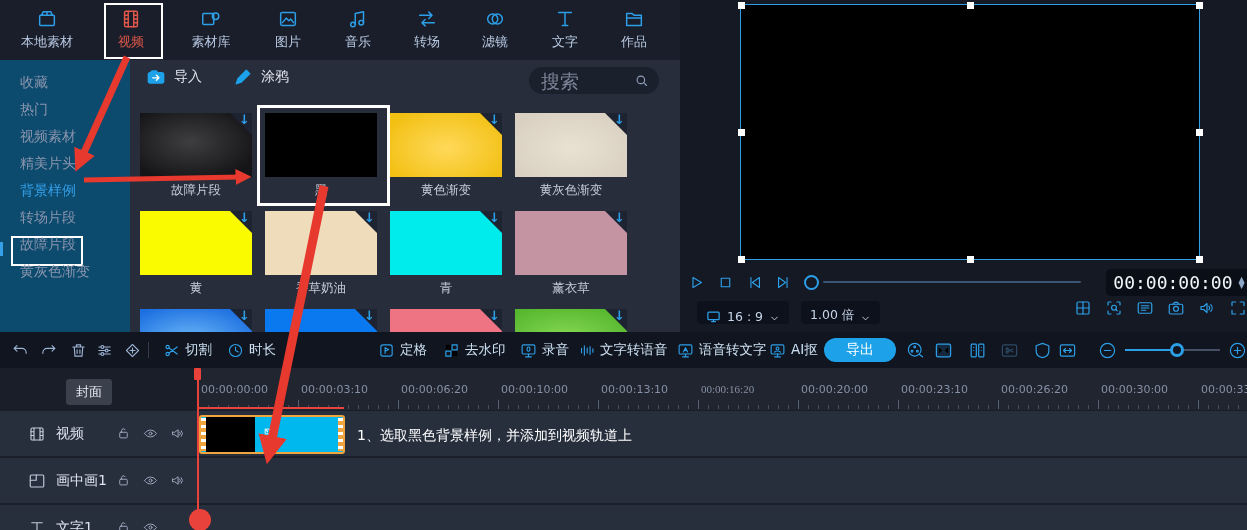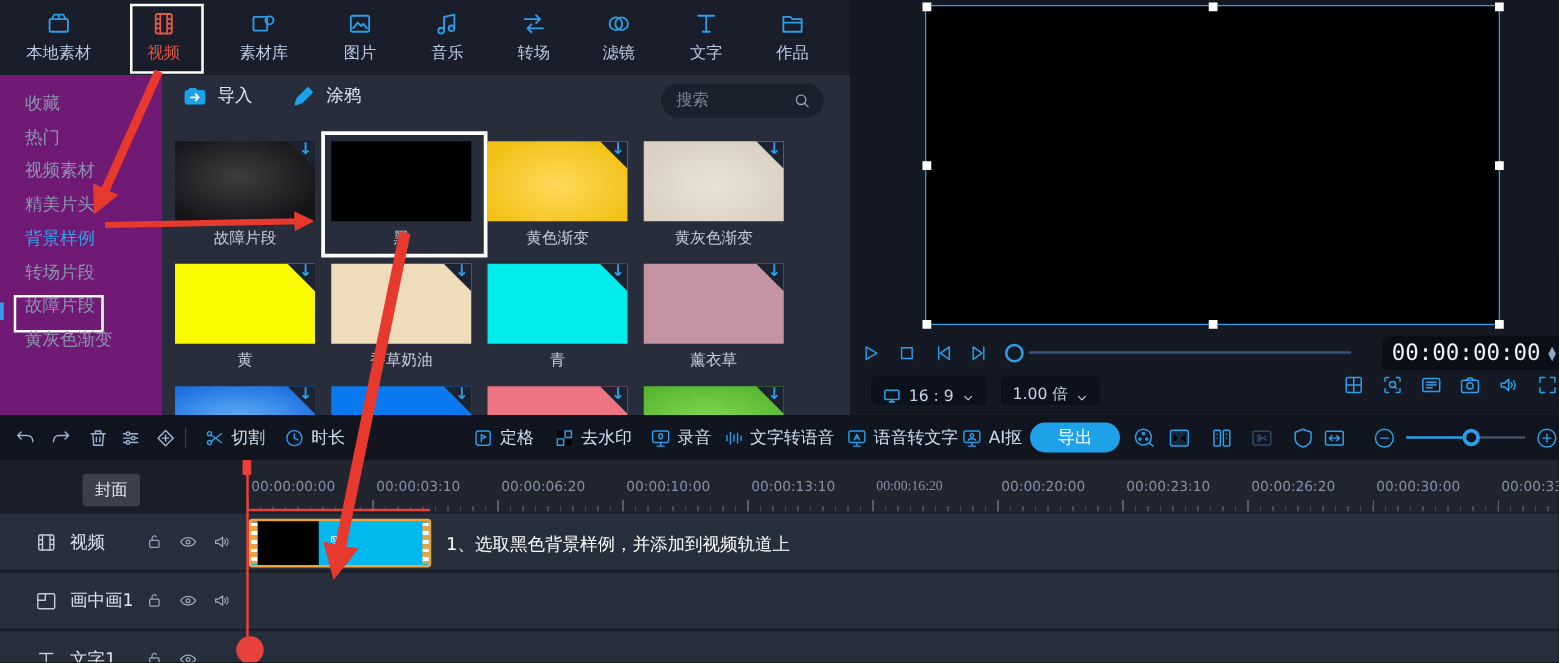--- a/index.html
+++ b/index.html
@@ -6,31 +6,31 @@
   #app{position:relative;width:1247px;height:530px;overflow:hidden;
        background:#161b26;font-family:"DejaVu Sans","Liberation Sans",sans-serif;
        -webkit-font-smoothing:antialiased;}
   
   #topbar{position:absolute;left:0;top:0;width:680px;height:60px;background:#191e2a;}
   .tb-item{position:absolute;top:8px;width:70px;display:flex;flex-direction:column;align-items:center;gap:3px;}
   .tb-label{font-size:13px;color:#b9c9e2;}
   .tb-active .tb-label{color:#e0584a;}
   #tb-activebox{position:absolute;left:104px;top:3px;width:55px;height:52px;border:2px solid #ffffff;}
   
-  #sidebar{position:absolute;left:0;top:60px;width:130px;height:272px;background:#701a75;}
+  #sidebar{position:absolute;left:0;top:60px;width:130px;height:272px;background:#0c4a6e;}
   .sb-item{position:absolute;left:20px;height:20px;font-size:14px;color:#8b95ad;white-space:nowrap;}
   .sb-item.active{color:#35a0e8;}
   #sb-activebox{position:absolute;left:11px;top:176px;width:68px;height:26px;border:2px solid #ffffff;}
   #sb-activebar{position:absolute;left:0;top:182px;width:3px;height:14px;background:#35a0e8;}
   
   #content{position:absolute;left:130px;top:60px;width:550px;height:272px;background:#272d3a;overflow:hidden;}
   .lib-btn{position:absolute;top:7px;display:flex;align-items:center;gap:8px;}
   .lib-btn-label{font-size:14px;color:#dfe5ee;}
   #searchbox{position:absolute;left:399px;top:7px;width:130px;height:27px;background:#1a202c;border-radius:14px;display:flex;align-items:center;padding:0 10px;box-sizing:border-box;}
-  #searchbox input{flex:1;background:transparent;border:none;outline:none;color:#c7d0e0;font-size:13px;width:80px;font-family:inherit;}
+  #searchbox input{flex:1;background:transparent;border:none;outline:none;color:#c7d0e0;font-size:19px;width:80px;font-family:inherit;}
   #searchbox input::placeholder{color:#7d8698;}
   .tile{position:absolute;width:112px;}
   .thumb{position:relative;width:112px;height:64px;overflow:hidden;}
   .fold{position:absolute;top:0;right:0;width:0;height:0;border-top:22px solid #1d2330;border-left:22px solid transparent;}
   .dl{position:absolute;top:-1px;right:2px;color:#2d9fe8;font-size:13px;font-weight:bold;}
   .tile-label{width:112px;text-align:center;font-size:12.5px;color:#c6ccd8;margin-top:5px;white-space:nowrap;}
   #selbox{position:absolute;left:127px;top:45px;width:127px;height:95px;border:3px solid #ffffff;z-index:5;}
   
   #preview{position:absolute;left:680px;top:0;width:567px;height:332px;background:#141924;}
   #canvas{position:absolute;left:60px;top:4px;width:460px;height:256px;background:#000;border:1px solid #2e9fe8;box-sizing:border-box;}

